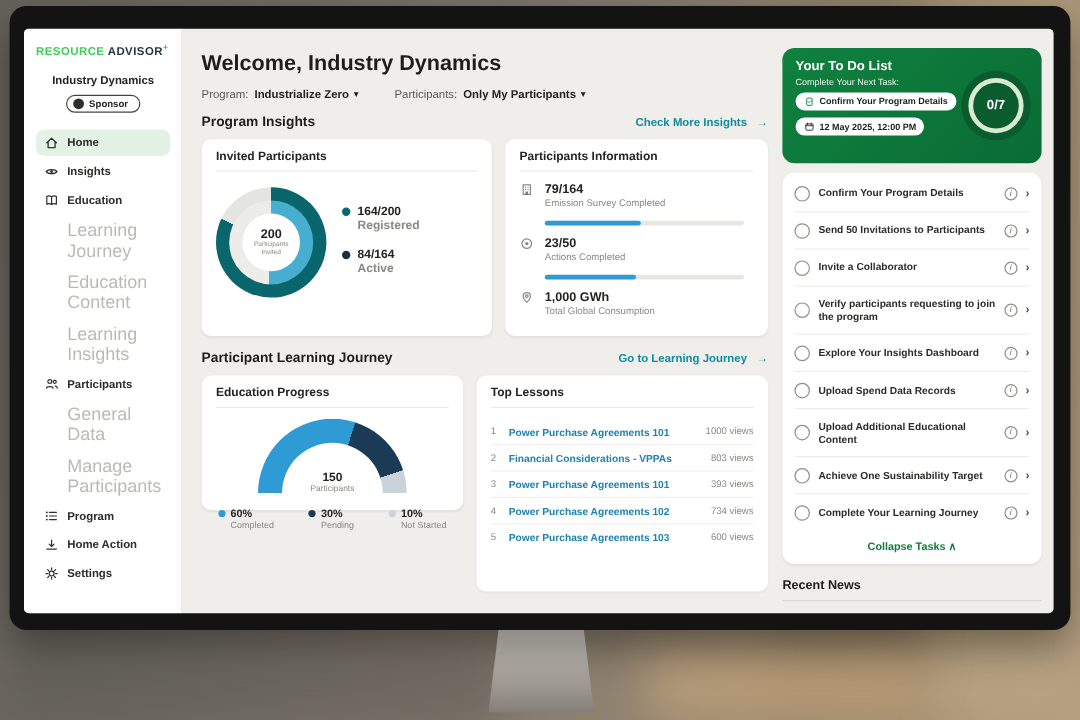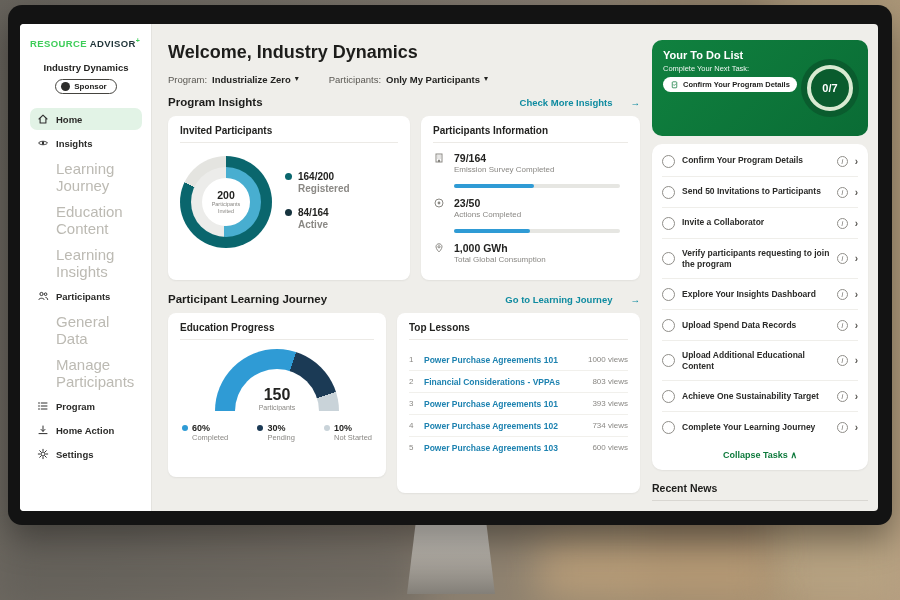--- a/index.html
+++ b/index.html
@@ -39,21 +39,21 @@
 
   
   .main { width:488px; flex:0 0 488px; padding:18px 0 0 16px; }
   .welcome { font-size:18px; font-weight:bold; color:#1d1d1b; margin-bottom:11px; }
   .selectors { display:flex; gap:30px; font-size:9.5px; color:#5a5853; margin-bottom:11px; align-items:center; }
   .sel { display:flex; cursor:pointer; }
   .sel-value { font-weight:bold; color:#232321; margin-left:5px; }
   .chev { font-size:8px; color:#232321; margin-left:4px; }
   .section-row { display:flex; justify-content:space-between; align-items:center; width:472px; margin:6px 0 8px; }
   .section-title { font-size:11.5px; font-weight:bold; color:#1d1d1b; }
-  .tlink { font-size:9.5px; font-weight:bold; color:#0f8ba0; display:flex; align-items:center; gap:18px; cursor:pointer; }
+  .tlink { font-size:9.5px; font-weight:bold; color:#0f8ba0; display:flex; align-items:center; gap:8px; cursor:pointer; }
   .cards-row { display:flex; gap:11px; width:472px; }
   .card { background:#fff; border-radius:8px; padding:9px 12px; box-shadow:0 1px 2px rgba(0,0,0,.06); }
   .card-title { font-size:10px; font-weight:bold; color:#232321; padding-bottom:6px;
     border-bottom:1px solid #eceae6; margin-bottom:9px; }
 
   .card-invited { width:242px; height:164px; }
   .invited-body { display:flex; align-items:center; gap:13px; }
   .donut { position:relative; width:92px; height:92px; margin-top:4px; }
   .ring-outer { position:absolute; inset:0; border-radius:50%; background:conic-gradient(#0a666d 0 82%, #e4e4e0 0); }
   .ring-inner { position:absolute; inset:11px; border-radius:50%; background:conic-gradient(#48aed0 0 51%, #ececea 0); }
@@ -70,27 +70,27 @@
 
   .card-info { width:219px; height:164px; }
   .stat { display:flex; gap:9px; margin-bottom:10px; }
   .stat-value { font-size:10.5px; font-weight:bold; color:#232321; }
   .stat-label { font-size:8px; color:#8a8884; margin-top:1px; }
   .bar { height:4px; border-radius:2px; background:#e6e6e2; margin:5px 0 0 21px; width:166px; }
   .bar-fill { height:4px; border-radius:2px; background:#2f9bd5; }
   .w48 { width:48%; } .w46 { width:46%; }
   .stat-block { margin-bottom:9px; }
 
-  .card-edu { width:218px; height:164px; }
+  .card-edu { width:218px; height:112px; }
   .gauge { position:relative; width:124px; height:62px; overflow:hidden; margin:6px auto 0; }
   .gauge-arc { position:absolute; left:0; top:0; width:124px; height:124px; border-radius:50%;
     background:conic-gradient(from 270deg, #2f9bd5 0 30%, #1b3a55 30% 45%, #c9d3d9 45% 50%, transparent 50%); }
   .gauge-hole { position:absolute; left:20px; top:20px; width:84px; height:84px; border-radius:50%; background:#fff; }
   .gauge-center { position:absolute; left:0; right:0; bottom:0; text-align:center; }
-  .gauge-value { font-size:16px; font-weight:bold; color:#232321; }
+  .gauge-value { font-size:10px; font-weight:bold; color:#232321; }
   .gauge-label { font-size:7px; color:#8a8884; }
   .edu-legend { display:flex; justify-content:space-between; margin-top:12px; padding:0 2px; }
   .eleg { display:flex; gap:4px; }
   .eleg .leg-dot { width:6px; height:6px; flex-basis:6px; }
   .dot-blue { background:#2f9bd5; } .dot-dark { background:#1b3a55; } .dot-gray { background:#c9d3d9; }
   .eleg-value { font-size:9px; font-weight:bold; color:#232321; }
   .eleg-label { font-size:7.5px; color:#8a8884; }
 
   .card-lessons { width:243px; height:180px; padding-bottom:4px; }
   .lesson-row { display:flex; align-items:center; gap:7px; padding:5.5px 0; border-bottom:1px solid #f1f0ec; cursor:pointer; }
@@ -154,20 +154,26 @@
               </svg>
             <span>Home</span>
           </div>
           <div class="nav-item">
             <svg class="i12" viewBox="0 0 12 12">
                 <path d="M1.5 6 C3 3.7 9 3.7 10.5 6 C9 8.3 3 8.3 1.5 6 Z" fill="none" stroke="#2f2f2f" stroke-width="1"></path>
                 <circle cx="6" cy="6" r="1.2" fill="#2f2f2f"></circle>
               </svg>
             <span>Insights</span>
           </div>
+          <div class="nav-item">
+            <svg class="i12" viewBox="0 0 12 12">
+                <path d="M6 3 C4.8 2.2 3 2.2 2 2.8 V9.2 C3 8.6 4.8 8.6 6 9.4 C7.2 8.6 9 8.6 10 9.2 V2.8 C9 2.2 7.2 2.2 6 3 Z M6 3 V9.4" fill="none" stroke="#2f2f2f" stroke-width="1" stroke-linejoin="round"></path>
+              </svg>
+            <span>Education</span>
+          </div>
           <div class="nav-sub">Learning Journey</div>
           <div class="nav-sub">Education Content</div>
           <div class="nav-sub">Learning Insights</div>
           <div class="nav-item">
             <svg class="i12" viewBox="0 0 12 12">
                 <circle cx="4.5" cy="4" r="1.6" fill="none" stroke="#2f2f2f"></circle>
                 <path d="M1.8 9.5 C1.8 7.7 7.2 7.7 7.2 9.5" fill="none" stroke="#2f2f2f" stroke-linecap="round"></path>
                 <circle cx="8.6" cy="4.2" r="1.3" fill="none" stroke="#2f2f2f"></circle>
                 <path d="M8.9 7.5 C10.1 7.7 10.7 8.5 10.7 9.5" fill="none" stroke="#2f2f2f" stroke-linecap="round"></path>
               </svg>
@@ -388,20 +394,29 @@
           <div class="todo-sub">Complete Your Next Task:</div>
           <div>
             <div class="todo-pill">
               <svg class="i12" viewBox="0 0 12 12" style="width:9px;height:9px;flex:0 0 9px;">
                   <rect x="3" y="2.4" width="6" height="8" rx="1" fill="none" stroke="#0e7a3c"></rect>
                   <path d="M4.6 6.3 L5.6 7.3 L7.5 5.4" fill="none" stroke="#0e7a3c" stroke-linecap="round" stroke-linejoin="round"></path>
                 </svg>
               <span>Confirm Your Program Details</span>
             </div>
           </div>
+          <div>
+            <div class="todo-pill">
+              <svg class="i12" viewBox="0 0 12 12" style="width:9px;height:9px;flex:0 0 9px;">
+                  <rect x="2" y="3" width="8" height="7" rx="1" fill="none" stroke="#2b2b29"></rect>
+                  <path d="M2 5 H10 M4 2 V4 M8 2 V4" stroke="#2b2b29" stroke-linecap="round"></path>
+                </svg>
+              <span>12 May 2025, 12:00 PM</span>
+            </div>
+          </div>
           <div class="todo-ring">
             <div class="todo-ring-inner">
               <span>0/7</span>
             </div>
           </div>
         </div>
 
         <div class="tasks">
           <div class="task">
             <span class="task-check"></span>

